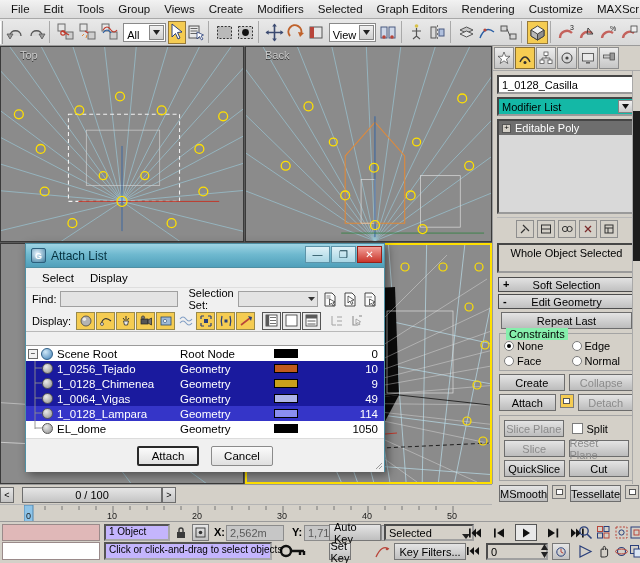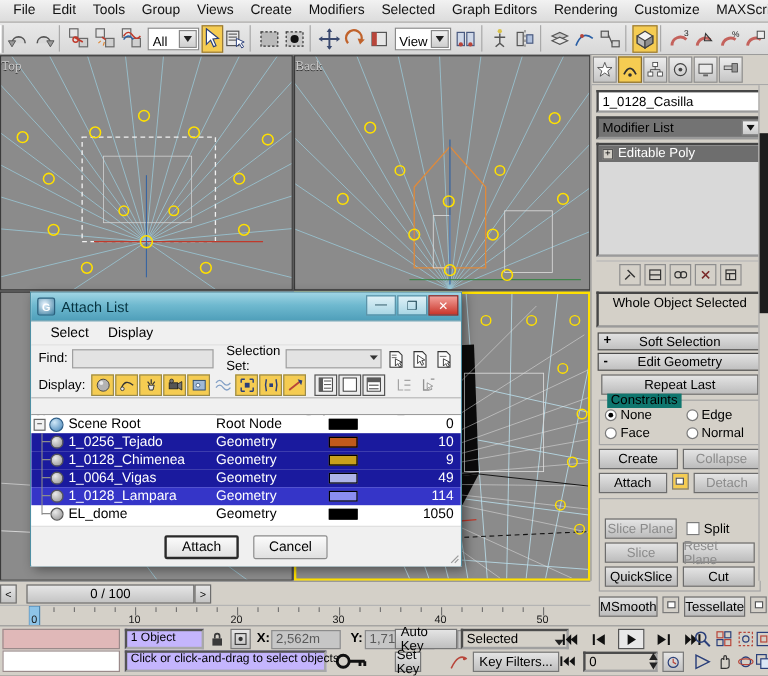--- a/index.html
+++ b/index.html
@@ -50,22 +50,22 @@
     display:flex; align-items:center; justify-content:center;
   }
 
   
   #viewports {
     position:absolute; left:0; top:46px; width:492px; height:438px;
     background:#5a5a5a;
   }
   .vp { position:absolute; overflow:hidden; background:#8b8b8b; }
   .vp .vplabel {
-    position:absolute; left:0; top:2px; font-size:11px; color:#c8c8c8;
-    text-shadow:0 1px 0 #333; z-index:6; pointer-events:none;font-family:Liberation Serif, serif;
+    position:absolute; left:19px; top:2px; font-size:11px; color:#c8c8c8;
+    text-shadow:0 1px 0 #333; z-index:6; pointer-events:none;
   }
   #vp-tl { left:0; top:0; width:244px; height:196px; border:1px solid #3a3a3a; }
   #vp-tr { left:245px; top:0; width:247px; height:196px; border:1px solid #3a3a3a; }
   #vp-bl { left:0; top:197px; width:244px; height:241px; border:1px solid #3a3a3a; }
   #vp-br { left:245px; top:197px; width:247px; height:241px; border:2px solid #ffe000; }
 
   .vpcanvas { position:absolute; left:0; top:0; width:100%; height:100%; }
 
   
   #cmdpanel {
@@ -86,21 +86,21 @@
 
   #objName {
     margin:4px 4px 2px 4px; height:19px; display:flex;
   }
   #objName input {
     flex:1; height:19px; border:2px inset #9a9a9a; background:#fff;
     font-family:"Liberation Sans",sans-serif; font-size:11px; padding-left:3px;
     color:#000;
   }
   #modList {
-    margin:3px 4px; height:19px; background:#737373; border:2px inset #9a9a9a;
+    margin:3px 4px; height:19px; background:#14b8a6; border:2px inset #9a9a9a;
     display:flex; align-items:center; padding-left:3px; font-size:11px;
     position:relative;
   }
   #modList .arrow {
     position:absolute; right:1px; top:1px; width:15px; height:13px;
     background:linear-gradient(#efefef,#c9c9c9); border:1px solid #848484;
     display:flex; align-items:center; justify-content:center; font-size:7px;
   }
   #modStack {
     margin:3px 4px; height:95px; background:#d9d9d9; border:2px inset #9a9a9a;
@@ -146,21 +146,21 @@
     height:17px; display:flex; align-items:center; justify-content:center;
     font-size:11px; color:#000;
   }
   .panelBtn.dis { color:#8b8b8b; }
   #repeatLast { margin:3px 8px; }
   .group {
     margin:4px 6px 2px 6px; border:1px solid #a4a4a4; padding:6px 4px 3px 4px;
     position:relative;
   }
   .group > .gtitle {
-    position:absolute; left:6px; top:-6px; background:#0f766e; padding:0 3px;
+    position:absolute; left:6px; top:-6px; background:#86efac; padding:0 3px;
     font-size:11px;
   }
   .radiorow { display:flex; font-size:11px;gap:10px; }
   .radiorow > div { flex:1; display:flex; align-items:center; gap:3px; }
   .rdo {
     width:10px; height:10px; border-radius:50%;
     background:#fff; border:1px solid #7b7b7b;
     display:flex; align-items:center; justify-content:center;
   }
   .rdo.on::after { content:""; width:4px; height:4px; border-radius:50%; background:#000; }
@@ -873,21 +873,21 @@
   </div>
 
   <div class="btnrow">
     <div class="panelBtn">Attach</div>
     <span class="minibox on">
         <span class="inner"></span>
       </span>
     <div class="panelBtn dis">Detach</div>
   </div>
 
-  <div class="group" style="margin-top:4px;padding-top:16px">
+  <div class="group" style="margin-top:4px;padding-top:4px">
     <div class="btnrow" style="margin:0 0 3px 0">
       <div class="panelBtn dis">Slice Plane</div>
       <div style="flex:1;display:flex;align-items:center;gap:4px;padding-left:4px;">
         <span class="cbx"></span>
         <span>Split</span>
       </div>
     </div>
     <div class="btnrow" style="margin:0 0 3px 0">
       <div class="panelBtn dis">Slice</div>
       <div class="panelBtn dis">Reset Plane</div>

